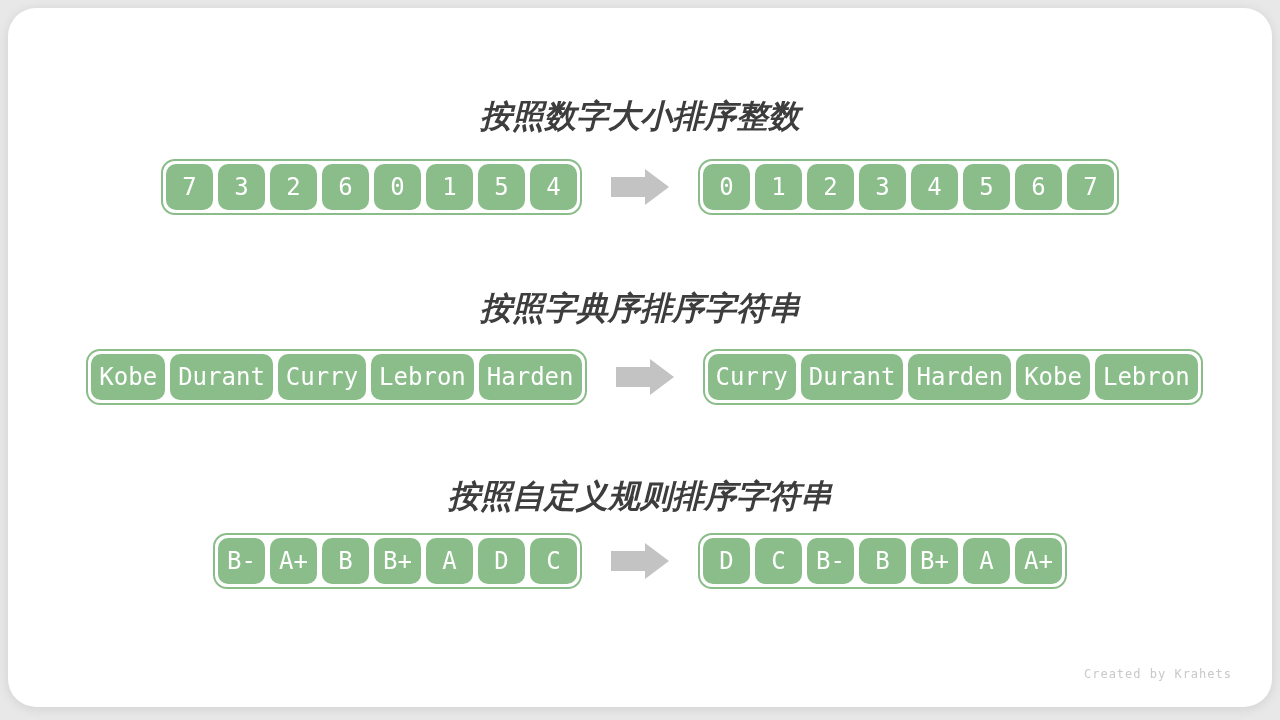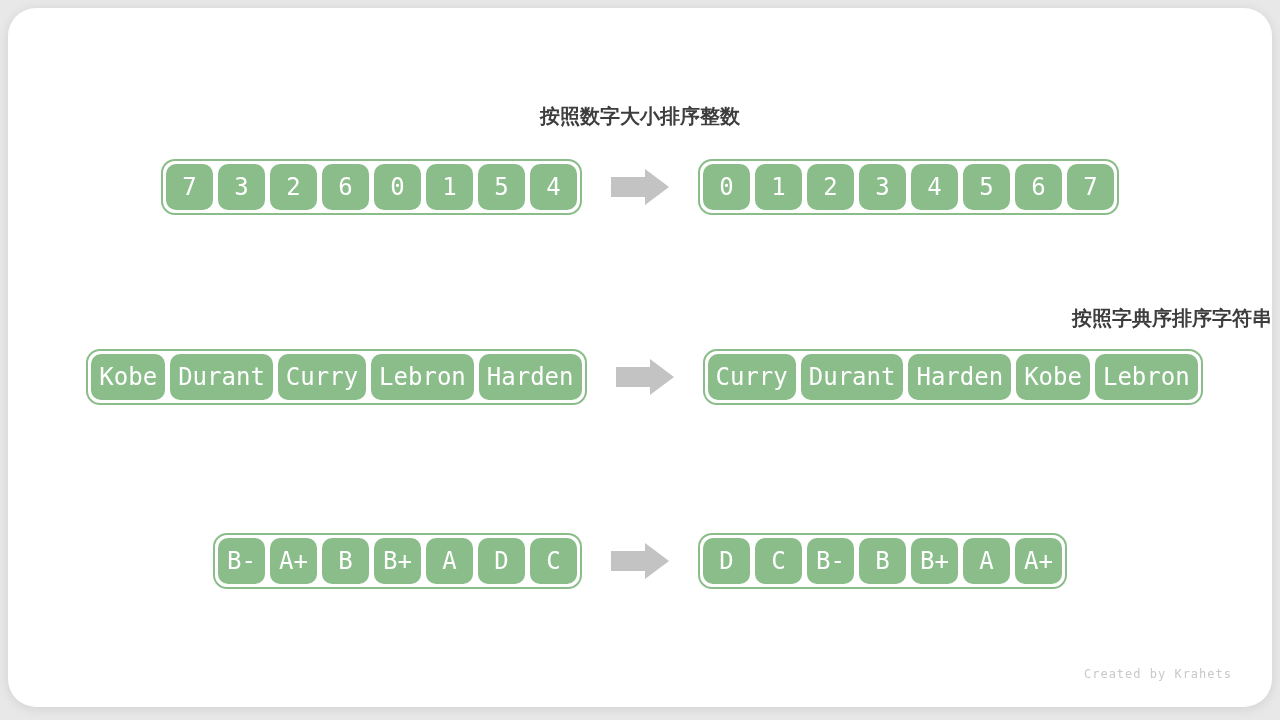--- a/index.html
+++ b/index.html
@@ -14,27 +14,28 @@
     position:absolute;
     left:8px;top:8px;right:8px;bottom:13px;
     background:#ffffff;
     border-radius:28px;
     box-shadow:0 2px 12px rgba(0,0,0,0.10);
   }
   .section-title{
     position:absolute;
     left:0;right:0;
     text-align:center;
-    font-size:20px;
+    font-size:32px;
     font-weight:700;
     color:#3d3d3d;
     line-height:28px;
+    font-style:italic;
   }
   .title-1{top:94px;}
-  .title-2{top:296px;text-align:right;}
+  .title-2{top:286px;}
   .title-3{top:474px;}
   .row{
     position:absolute;
     left:0;right:0;
     display:flex;
     align-items:center;
     justify-content:center;
   }
   .row-1{top:151px;}
   .row-2{top:341px;margin-left:9px;}
@@ -140,20 +141,21 @@
       <div class="array">
           <span class="cell">Curry</span>
           <span class="cell">Durant</span>
           <span class="cell">Harden</span>
           <span class="cell">Kobe</span>
           <span class="cell">Lebron</span>
         </div>
     </div>
   </div>
 
+  <div class="section-title title-3">按照自定义规则排序字符串</div>
   <div class="row row-3">
     <div class="side side-left">
       <div class="array">
           <span class="cell">B-</span>
           <span class="cell">A+</span>
           <span class="cell">B</span>
           <span class="cell">B+</span>
           <span class="cell">A</span>
           <span class="cell">D</span>
           <span class="cell">C</span>

